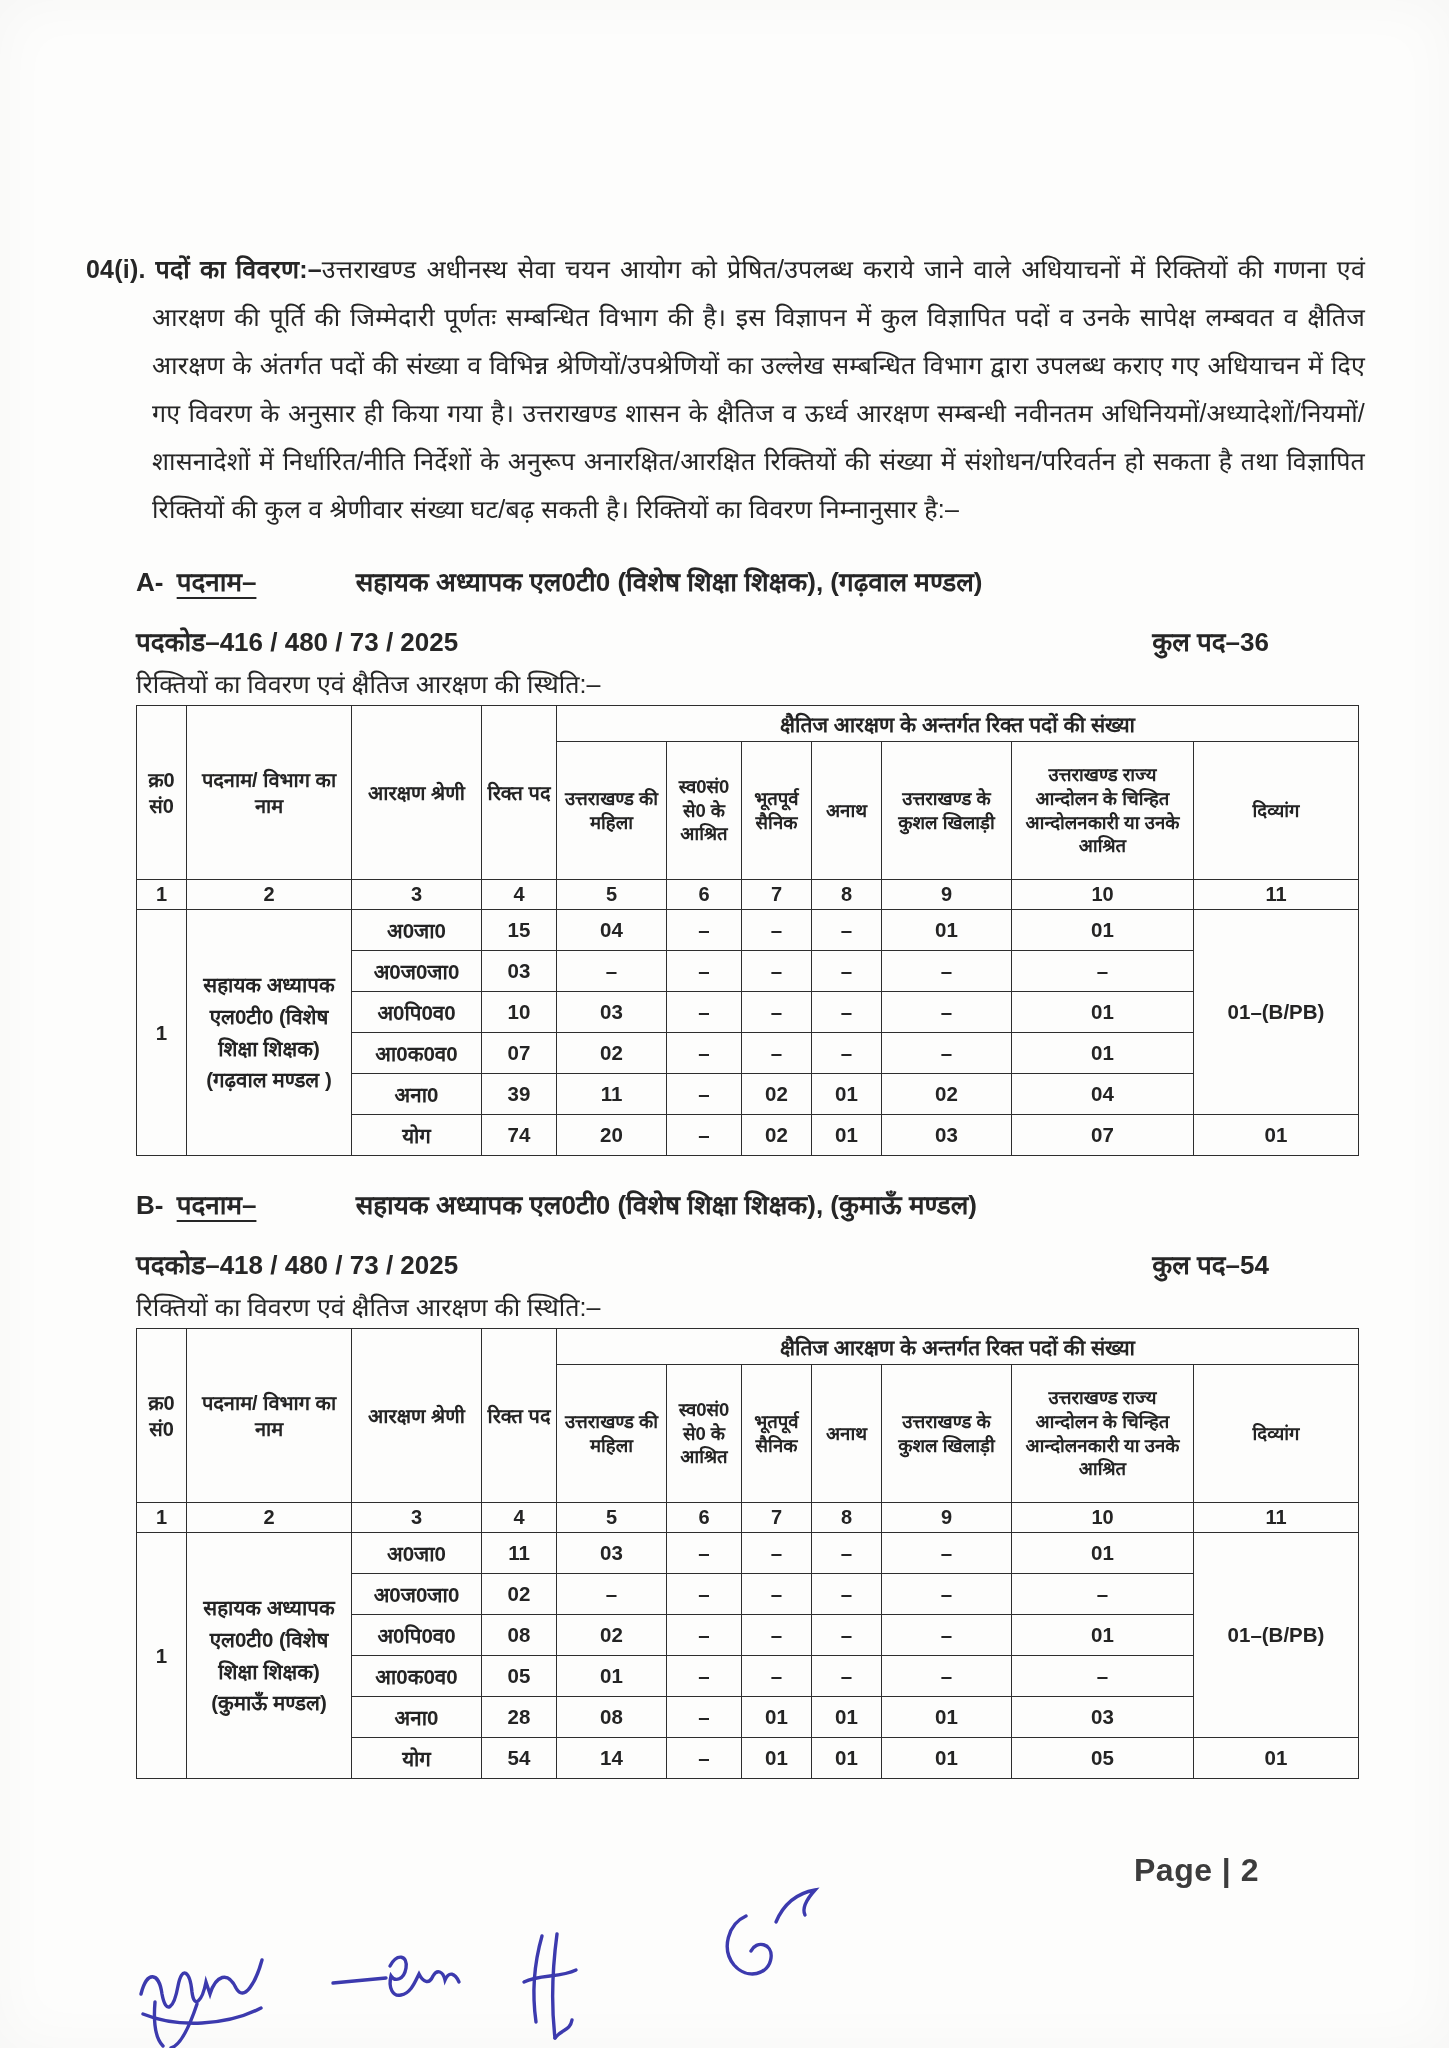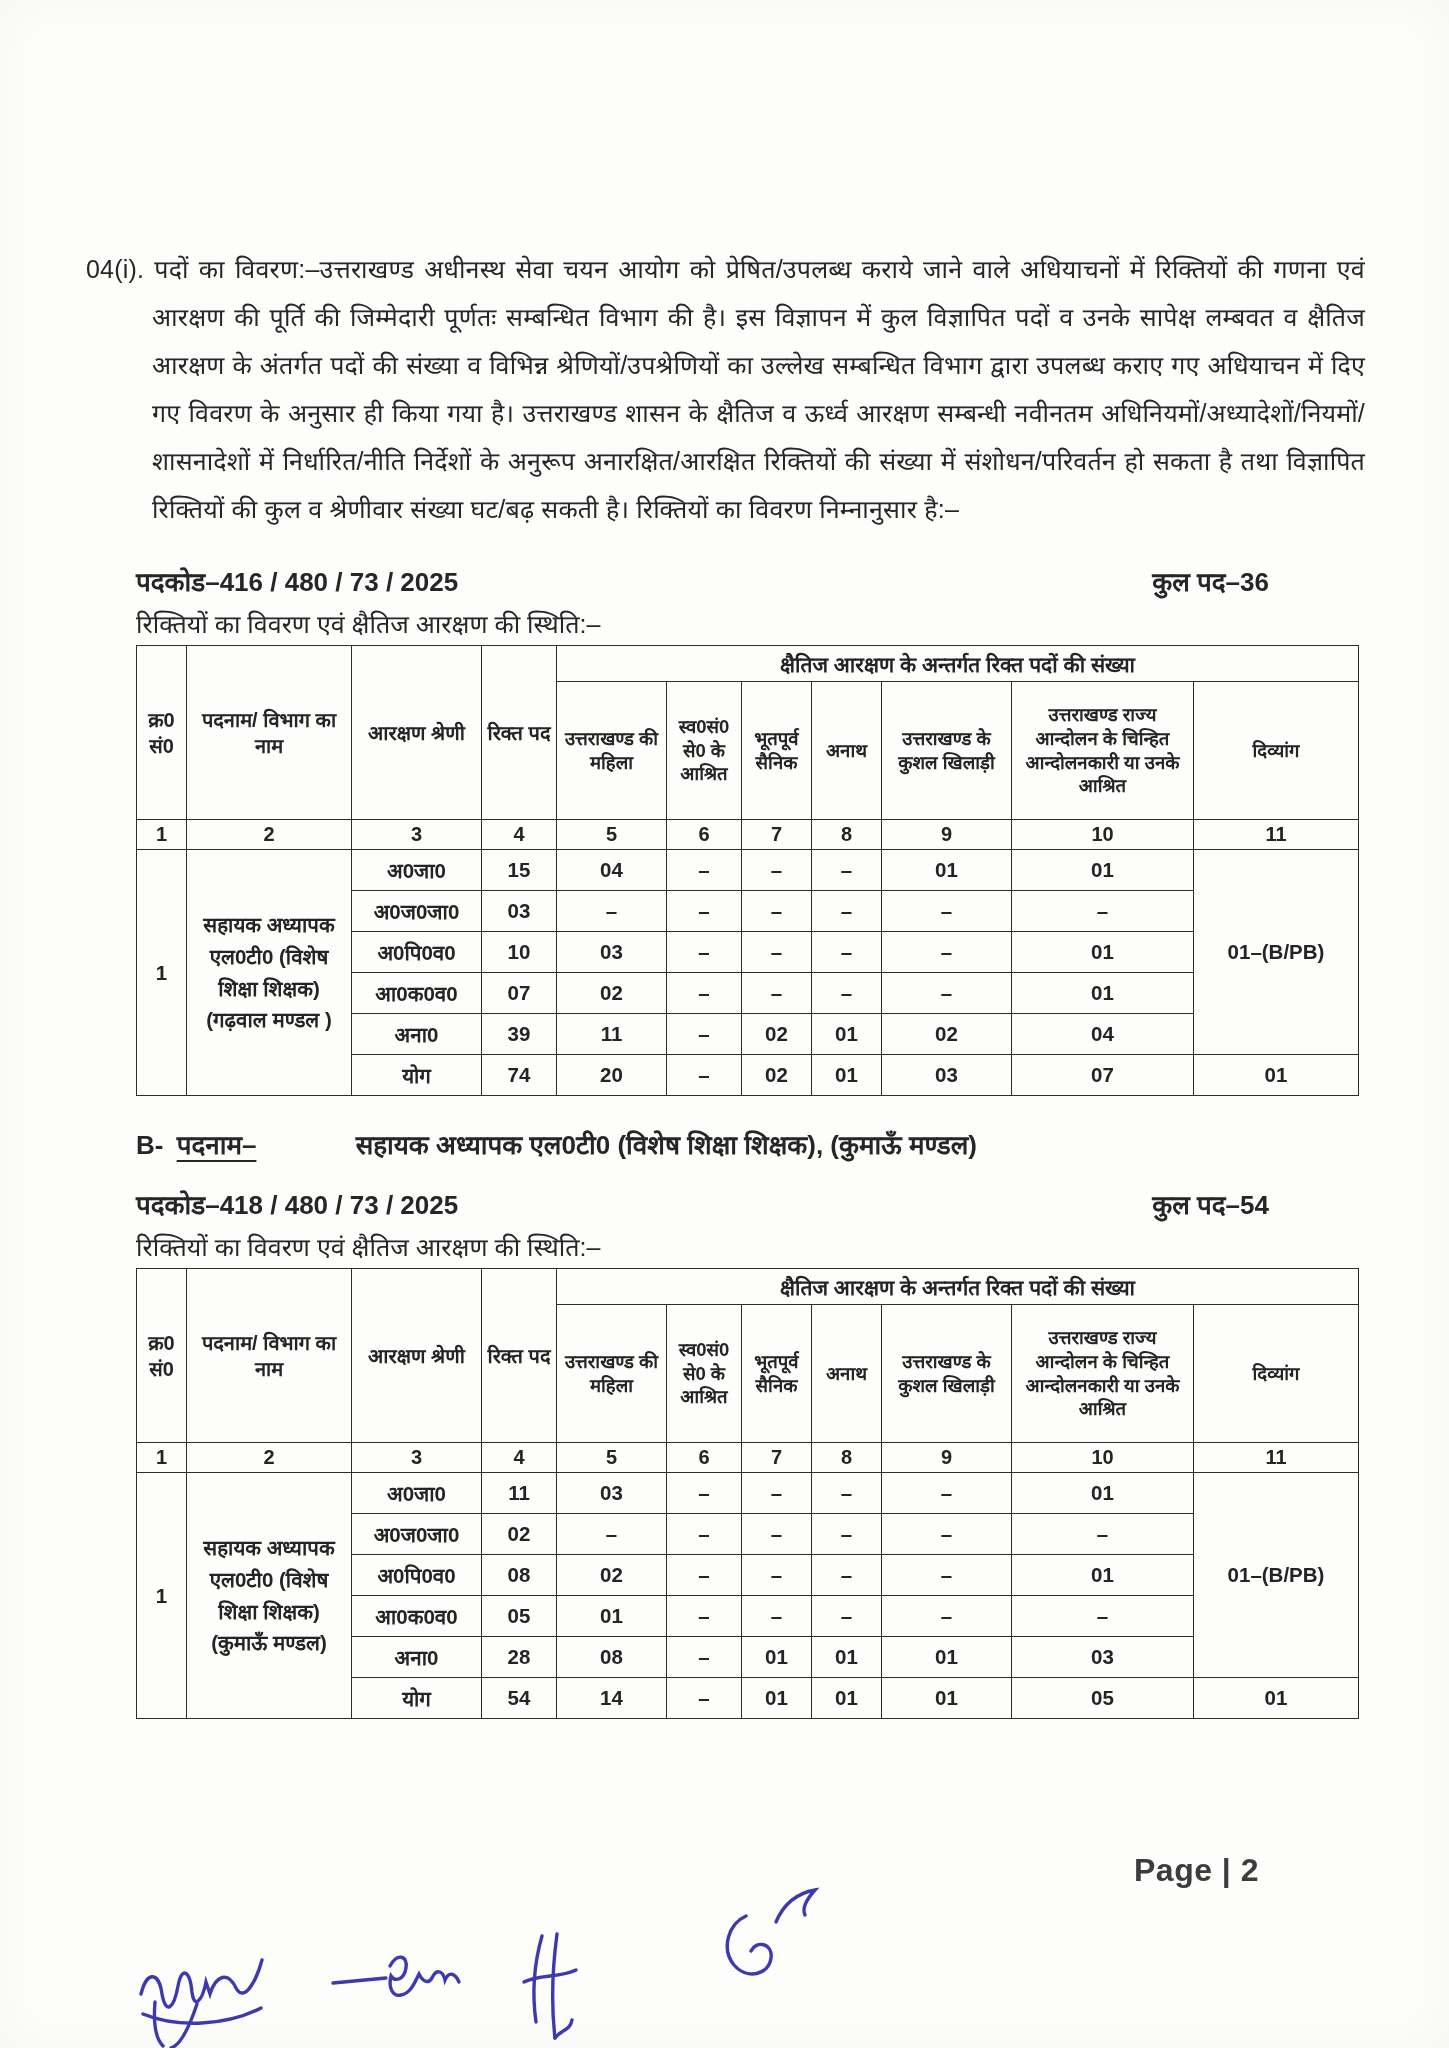--- a/index.html
+++ b/index.html
@@ -20,21 +20,21 @@
 
   
   .para{
     font-size:25px;
     line-height:48px;
     text-align:justify;
     padding-left:66px;
     text-indent:-66px;
     letter-spacing:0.2px;
   }
-  .b{font-weight:normal}
+  .b{font-weight:bold}
   .para .lead{}
 
   
   .section{margin-left:50px;margin-top:30px}
   .sec-head{font-size:26px;font-weight:bold;white-space:nowrap}
   .sec-head .u{
     text-decoration:underline;
     text-underline-offset:6px;
     text-decoration-thickness:2px;
     margin-left:6px;
@@ -81,20 +81,25 @@
 </style>
 </head>
 <body>
 
 <div class="page">
   <div class="content">
 
     <p class="para"><span class="b">04(i).</span> <span class="b lead">पदों का विवरण:–</span><span>उत्तराखण्ड अधीनस्थ सेवा चयन आयोग को प्रेषित/उपलब्ध कराये जाने वाले अधियाचनों में रिक्तियों की गणना एवं आरक्षण की पूर्ति की जिम्मेदारी पूर्णतः सम्बन्धित विभाग की है। इस विज्ञापन में कुल विज्ञापित पदों व उनके सापेक्ष लम्बवत व क्षैतिज आरक्षण के अंतर्गत पदों की संख्या व विभिन्न श्रेणियों/उपश्रेणियों का उल्लेख सम्बन्धित विभाग द्वारा उपलब्ध कराए गए अधियाचन में दिए गए विवरण के अनुसार ही किया गया है। उत्तराखण्ड शासन के क्षैतिज व ऊर्ध्व आरक्षण सम्बन्धी नवीनतम अधिनियमों/अध्यादेशों/नियमों/शासनादेशों में निर्धारित/नीति निर्देशों के अनुरूप अनारक्षित/आरक्षित रिक्तियों की संख्या में संशोधन/परिवर्तन हो सकता है तथा विज्ञापित रिक्तियों की कुल व श्रेणीवार संख्या घट/बढ़ सकती है। रिक्तियों का विवरण निम्नानुसार है:–</span></p>
 
     <div class="section">
+      <div class="sec-head">
+        <span>A-</span>
+        <span class="u">पदनाम–</span>
+        <span class="title">सहायक अध्यापक एल0टी0 (विशेष शिक्षा शिक्षक), (गढ़वाल मण्डल)</span>
+      </div>
       <div class="code-row">
         <span>पदकोड–416 / 480 / 73 / 2025</span>
         <span>कुल पद–36</span>
       </div>
       <div class="tbl-intro">रिक्तियों का विवरण एवं क्षैतिज आरक्षण की स्थिति:–</div>
       <div class="tbl-holder">
           <table>
             <colgroup>
               <col style="width: 50px;">
               <col style="width: 165px;">

